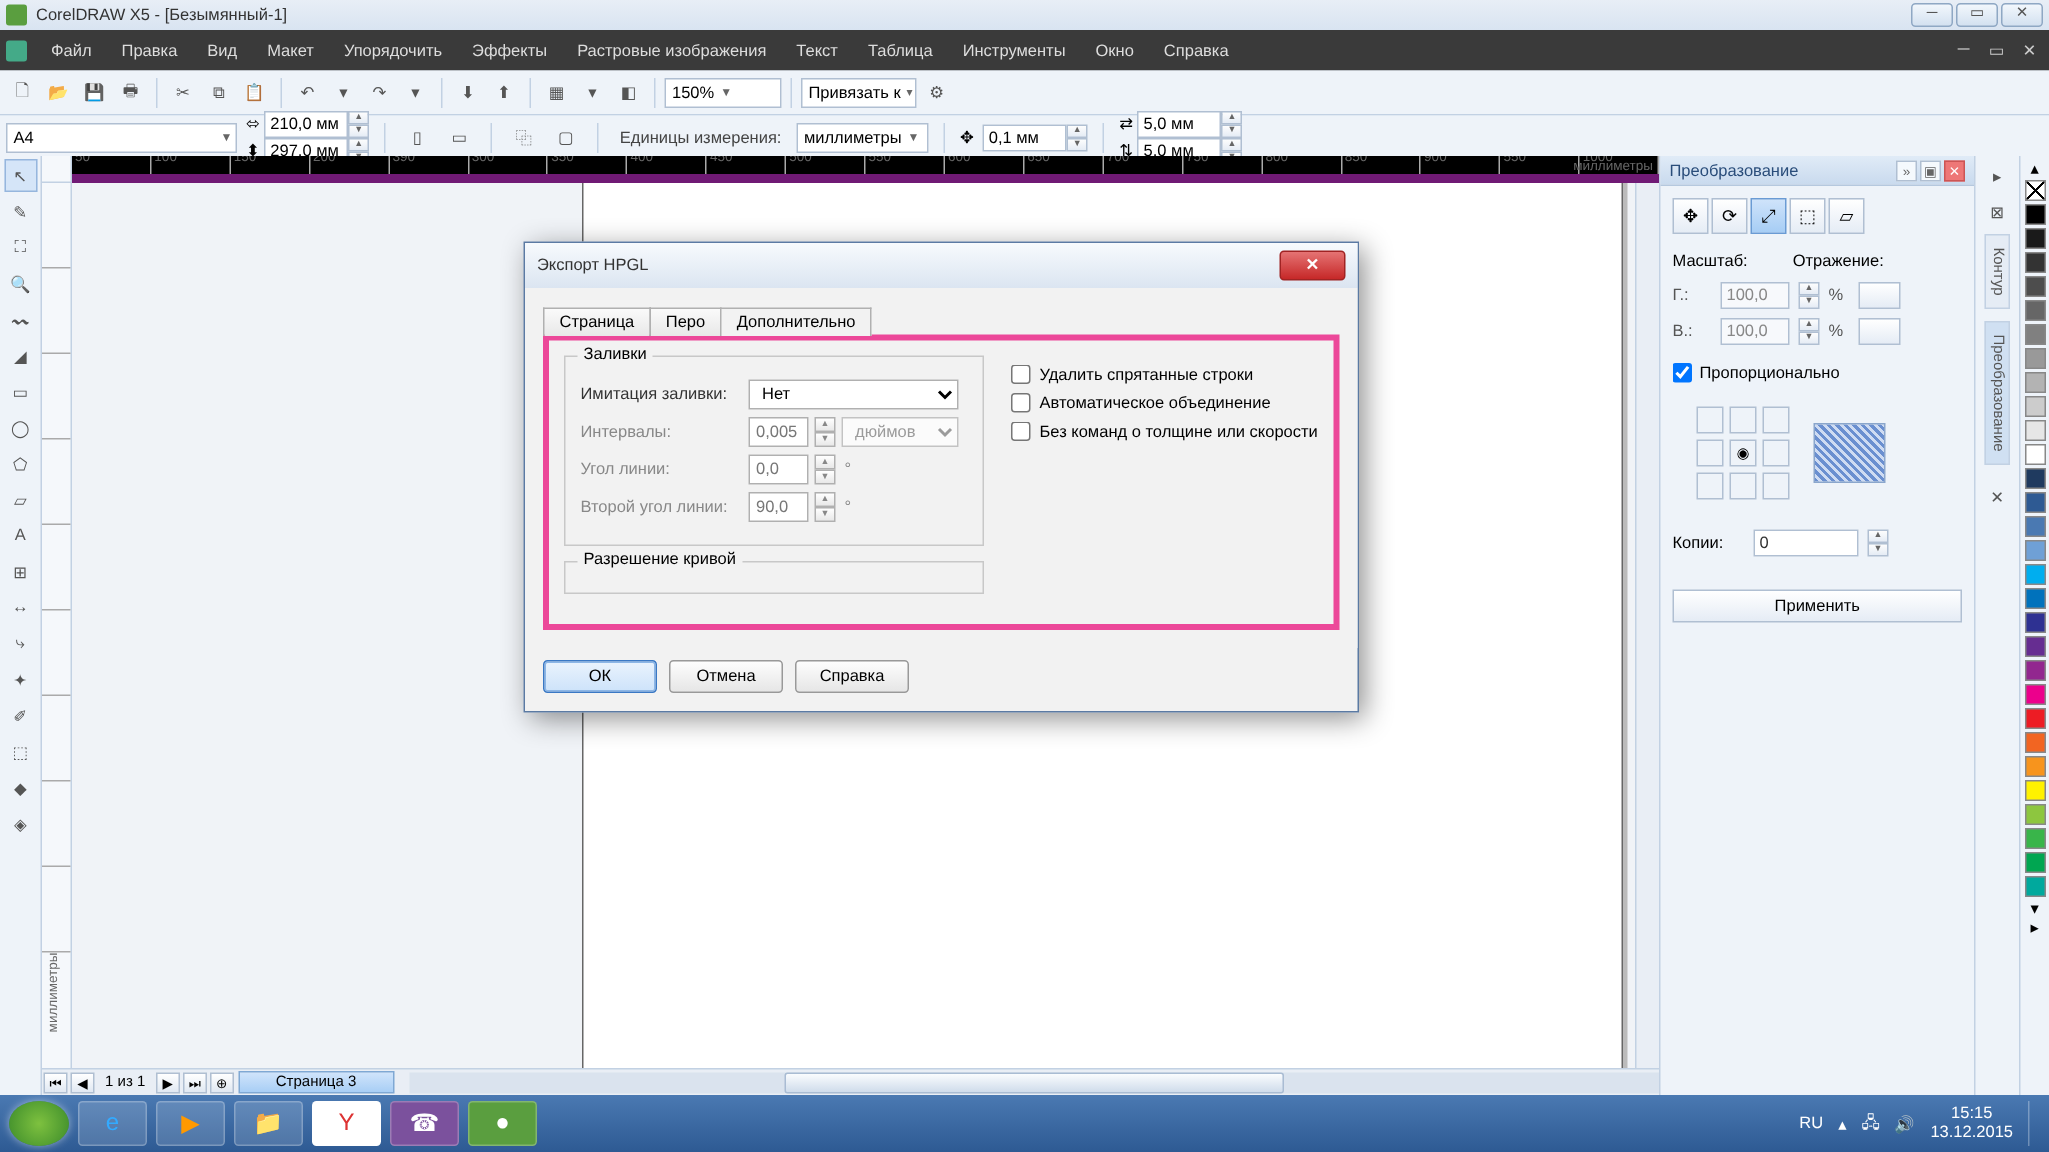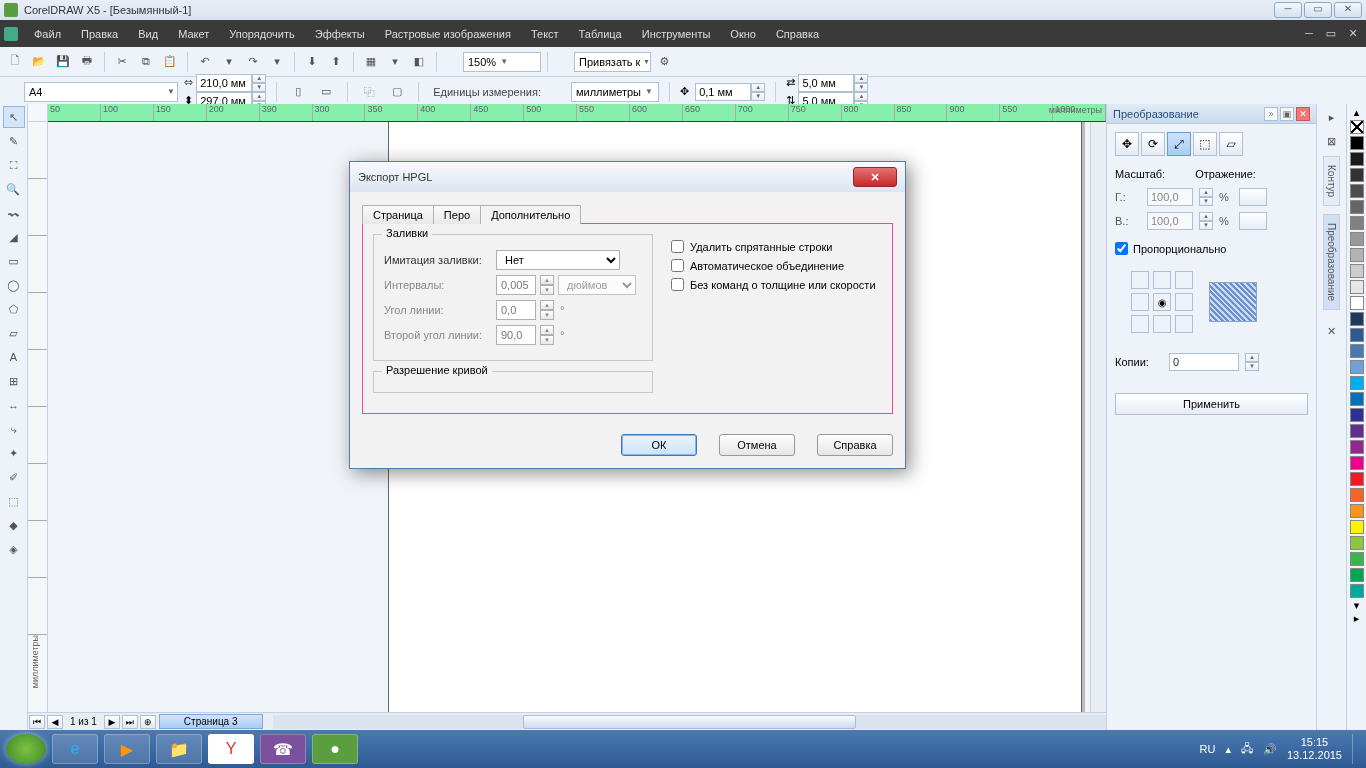--- a/index.html
+++ b/index.html
@@ -15,38 +15,38 @@
 .menubar { height: 27px; background: #3a3a3a; display: flex; align-items: center; padding: 0 4px; color: #ddd; }
 .menubar .menuitem { padding: 0 10px; cursor: default; }
 .menubar .doc-icon { width: 14px; height: 14px; background: #4a8; margin-right: 6px; border-radius: 2px; }
 .menubar .mdi-controls { margin-left: auto; display: flex; gap: 4px; }
 .menubar .mdi-btn { width: 18px; height: 14px; color: #ccc; text-align: center; }
 
 
 .toolbar { height: 30px; background: #eef3f9; border-bottom: 1px solid #c2d1e3; display: flex; align-items: center; padding: 0 4px; gap: 2px; }
 .tbtn { width: 22px; height: 22px; border: 1px solid transparent; display: flex; align-items: center; justify-content: center; border-radius: 2px; color: #555; }
 .tsep { width: 1px; height: 20px; background: #c2d1e3; margin: 0 4px; }
-.tdrop { display: flex; align-items: center; border: 1px solid #b0bfd2; background: #fff; height: 20px; padding: 0 2px 0 4px; margin-left: 20px; }
+.tdrop { display: flex; align-items: center; border: 1px solid #b0bfd2; background: #fff; height: 20px; padding: 0 2px 0 4px; }
 .tdrop .arr { margin-left: 4px; font-size: 8px; color: #666; }
 .tlabel { margin: 0 4px; color: #444; }
 .tspinner { display: flex; align-items: center; }
 .tspinner input { width: 56px; height: 18px; border: 1px solid #b0bfd2; font-size: 11px; padding: 0 3px; }
 .spinbtns { display: flex; flex-direction: column; }
 .spinbtns div { width: 14px; height: 9px; border: 1px solid #b0bfd2; background: linear-gradient(#fdfdfd,#e5ecf5); font-size: 6px; text-align: center; line-height: 7px; color: #666; }
 .stack { display: flex; flex-direction: column; justify-content: center; }
 
 .propbar { height: 30px; background: #eef3f9; border-bottom: 1px solid #c2d1e3; display: flex; align-items: center; padding: 0 4px; gap: 6px; }
 
 
 .workarea { position: absolute; top: 104px; left: 0; right: 0; bottom: 38px; display: flex; }
 .toolbox { width: 28px; background: #eef3f9; border-right: 1px solid #c2d1e3; display: flex; flex-direction: column; align-items: center; padding-top: 2px; gap: 2px; }
 .toolbox .tool { width: 22px; height: 22px; border: 1px solid transparent; display:flex; align-items:center; justify-content:center; color:#555; }
 .toolbox .tool.active { background: #d5e5f8; border-color: #96b6dd; }
 .canvas-wrap { flex: 1; position: relative; background: #fff; }
-.ruler-h { position: absolute; top: 0; left: 20px; right: 0; height: 18px; background: #86efac; border-bottom: 1px solid #701a75; display:flex; align-items:flex-end; overflow:hidden;}
+.ruler-h { position: absolute; top: 0; left: 20px; right: 0; height: 18px; background: #000000; border-bottom: 6px solid #701a75; display:flex; align-items:flex-end; overflow:hidden;}
 .ruler-h .tick { position: relative; width: 57px; height: 18px; border-right: 1px solid #aaa; }
 .ruler-h .tick span { position: absolute; top: 1px; left: 2px; font-size: 9px; color: #666; }
 .ruler-h .unit { position: absolute; right: 4px; top: 1px; font-size: 9px; color: #666; }
 .ruler-v { position: absolute; top: 18px; left: 0; width: 20px; bottom: 18px; background: #f5f8fb; border-right: 1px solid #c2d1e3; display:flex; flex-direction:column;}
 .ruler-v .tick { height: 57px; border-bottom: 1px solid #aaa; position: relative; }
 .ruler-v .unit { position: absolute; left: 2px; bottom: 24px; font-size: 9px; color: #666; writing-mode: vertical-rl; transform: rotate(180deg); }
 .ruler-corner { position: absolute; top: 0; left: 0; width: 20px; height: 18px; background: #f5f8fb; border-right:1px solid #c2d1e3; border-bottom:1px solid #c2d1e3;}
 .canvas { position: absolute; top: 18px; left: 20px; right: 0; bottom: 18px; background: #f0f3f7; overflow: hidden; }
 .page { position: absolute; left: 340px; top: -10px; width: 694px; height: 1000px; background: #fff; border: 1px solid #666; box-shadow: 3px 3px 0 #bbb; }
 .scroll-h { position: absolute; left: 0; bottom: 0; right: 0; height: 18px; background: #e9eef5; display:flex; align-items:center; border-top:1px solid #c2d1e3;}
@@ -105,36 +105,36 @@
 
 
 .overlay { position:absolute; inset:0; }
 .dialog { position:absolute; left:349px; top:161px; width:557px; background:#f2f2f2; border:1px solid #5b7aa3; box-shadow: 4px 4px 18px rgba(0,0,0,.45);}
 .dlg-title { height:30px; background: linear-gradient(#f7fafd,#dbe5f1); display:flex; align-items:center; padding:0 8px; color:#333;}
 .dlg-close { margin-left:auto; width:44px; height:20px; background: linear-gradient(#e57373,#c62828); border:1px solid #a02323; border-radius:3px; color:#fff; text-align:center; line-height:18px; font-weight:bold;}
 .dlg-body { padding: 12px; background:#f2f2f2;}
 .tabs { display:flex; }
 .tab { padding: 3px 10px; border:1px solid #b0b0b0; background: linear-gradient(#fafafa,#e8e8e8); border-bottom:none; position:relative; top:1px; margin-right:-1px;}
 .tab.active { background:#f2f2f2; z-index:1;}
-.tab-panel { border:1px solid #ec4899; padding: 10px; background:#f2f2f2; display:flex; gap: 18px;}
+.tab-panel { border:4px solid #ec4899; padding: 10px; background:#f2f2f2; display:flex; gap: 18px;}
 .fieldset { border:1px solid #c8c8c8; padding: 10px; position:relative; margin-bottom:10px;}
 .fieldset .legend { position:absolute; top:-8px; left:8px; background:#f2f2f2; padding:0 4px; font-size:11px;}
 .fld-row { display:flex; align-items:center; margin: 5px 0; gap:4px;}
 .fld-row label { width: 108px; color:#888;}
 .fld-row.enabled label { color:#333;}
 .fld-row select, .fld-row input[type=text] { height:20px; border:1px solid #b0b0b0; background:#fff; padding:0 4px;}
 .fld-row input[type=text] { width:40px; color:#777;}
 .fld-row .spin { display:flex; flex-direction:column;}
 .fld-row .spin div{width:14px;height:10px;border:1px solid #b0b0b0;background:linear-gradient(#fff,#e8e8e8);font-size:6px;text-align:center;line-height:8px;color:#888;}
 .fld-row .unit { margin-left:2px; color:#888;}
-.fld-row select { width:124px;}
+.fld-row select { width:140px;}
 .fld-row select.sm { width: 78px; color:#777;}
 .right-col { flex:1;}
 .right-col .chk { display:flex; align-items:center; gap:6px; margin: 6px 0;}
-.dlg-buttons { display:flex; justify-content:flex-end; gap:22px; padding: 8px 12px 12px;}
+.dlg-buttons { display:flex; gap:8px; padding: 8px 12px 12px;}
 .dlg-btn { width:76px; height:22px; border:1px solid #999; background: linear-gradient(#fdfdfd,#e6e6e6); border-radius:3px;}
 .dlg-btn.default { border: 1px solid #3a78c4; box-shadow: 0 0 0 1px #8cb6e6 inset; background: linear-gradient(#eaf3fd,#cde3fa);}
 
 </style>
 </head>
 <body>
 
 <div class="titlebar">
   <div class="app-icon"></div>
   <span>CorelDRAW X5 - [Безымянный-1]</span>

